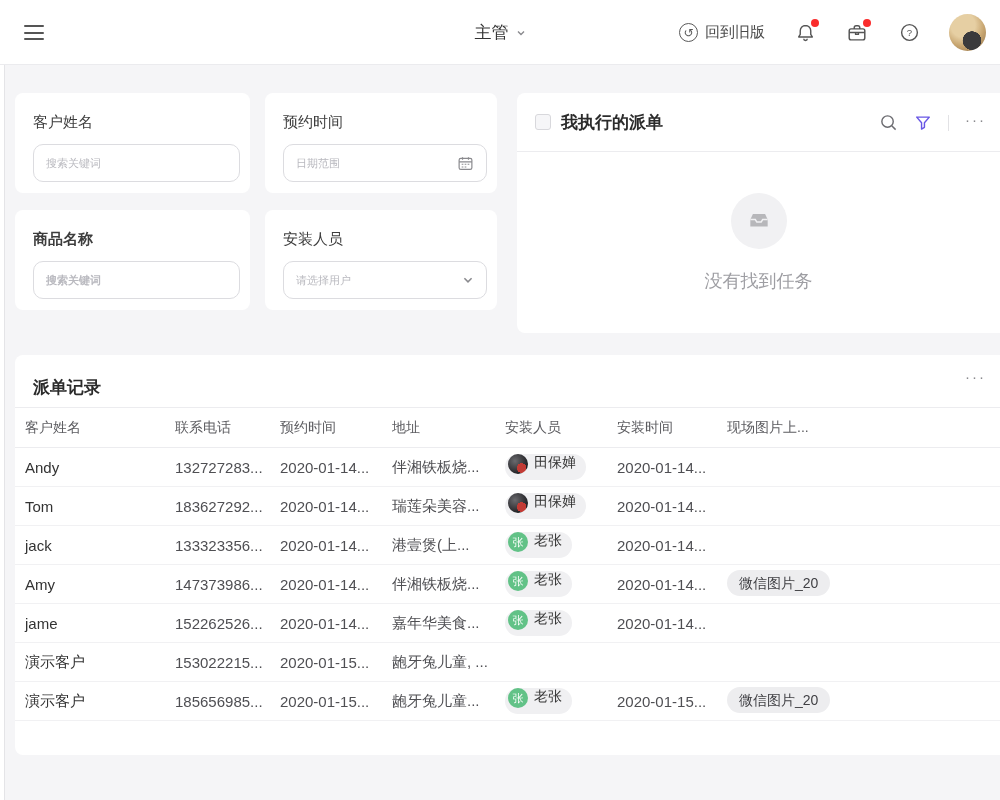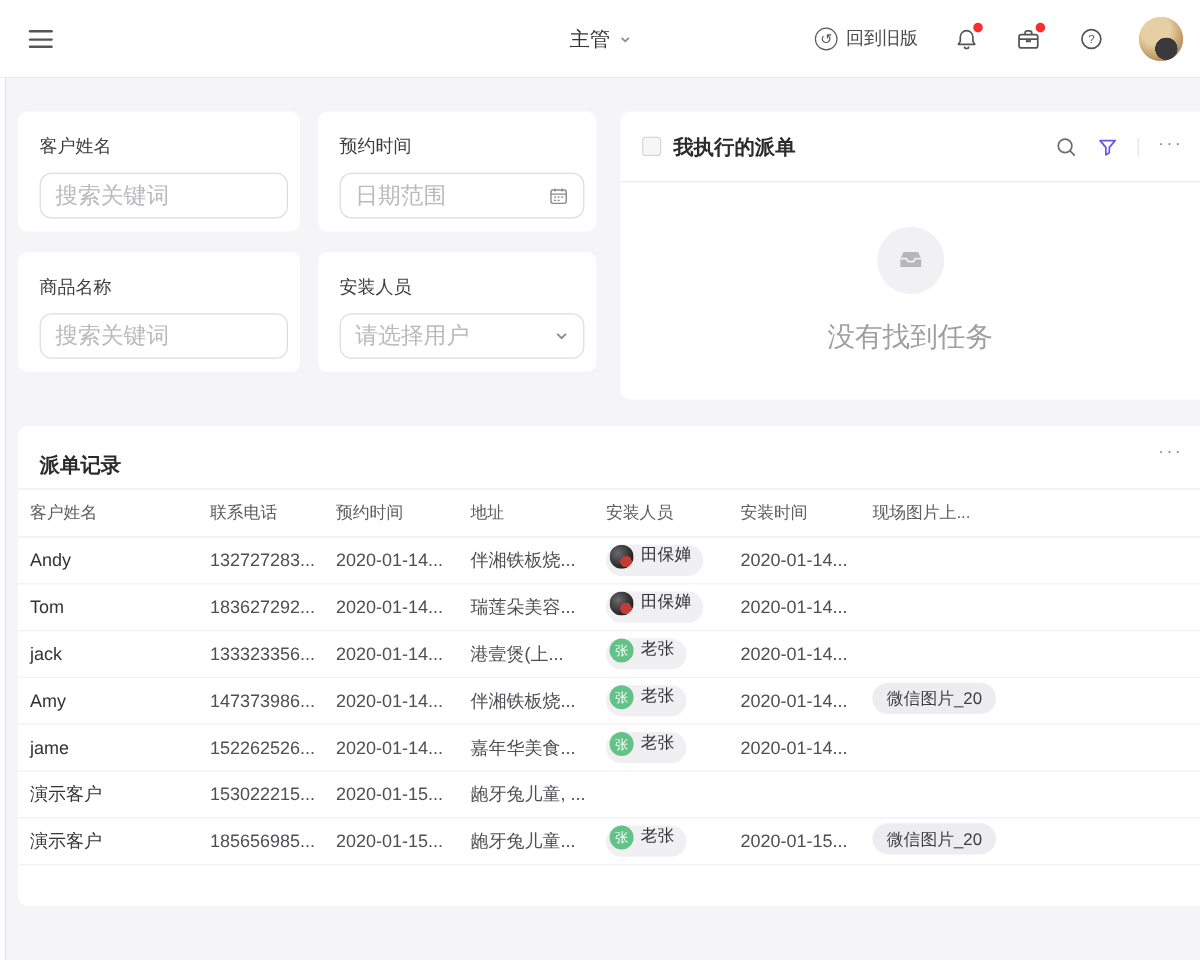--- a/index.html
+++ b/index.html
@@ -24,39 +24,39 @@
                 radial-gradient(circle at 38% 30%, #e6cfa3 0 35%, #c8a671 60%, #8a6a45 100%); }
 
   
   .left-strip { position:absolute; left:0; top:65px; width:5px; height:735px; background:#fff; border-right:1px solid #e4e4e7; }
 
   
   .card { position:absolute; background:#fff; border-radius:8px; }
   .filter-card { height:100px; padding:20px 10px 0 18px; }
   .filter-label { font-size:15px; color:#3d3d3d; margin-bottom:12px; }
   .f-input { position:relative; width:100%; height:38px; border:1px solid #dcdce0; border-radius:10px; display:flex; align-items:center; padding:0 12px; background:#fff; cursor:text; }
-  .f-input .ph { font-size:19px; color:#b9b9bf; flex:1 1 auto; overflow:hidden; white-space:nowrap; }
+  .f-input .ph { font-size:11px; color:#b9b9bf; flex:1 1 auto; overflow:hidden; white-space:nowrap; }
   .f-suffix { flex:0 0 auto; display:flex; align-items:center; }
 
   #card-f1 { left:15px; top:93px;  width:235px; }
   #card-f2 { left:265px; top:93px; width:232px; }
-  #card-f3 { left:15px; top:210px; width:235px; }
+  #card-f3 { left:15px; top:210px; width:235px;font-weight:bold; }
   #card-f4 { left:265px; top:210px; width:232px; }
 
   
   #task-panel { left:517px; top:93px; width:500px; height:240px; }
   .tp-header { position:relative; height:59px; border-bottom:1px solid #ececef; display:flex; align-items:center; padding:0 18px; }
   .checkbox { width:16px; height:16px; border:1px solid #d8d8dc; background:#f6f6f8; border-radius:3px; cursor:pointer; flex:0 0 auto; }
   .tp-title { font-size:17px; font-weight:bold; color:#2b2b2b; margin-left:10px; }
   .tp-icons { position:absolute; left:362px; top:0; height:59px; display:flex; align-items:center; gap:16px; }
   .vsep { width:1px; height:16px; background:#e2e2e5; }
   .dots { color:#8a8a8e; font-size:15px; letter-spacing:2px; cursor:pointer; line-height:1; padding-bottom:6px; }
   .tp-empty { position:absolute; left:0; top:59px; width:483px; height:181px; display:flex; flex-direction:column; align-items:center; justify-content:center; gap:20px; }
   .empty-circle { width:56px; height:56px; border-radius:50%; background:#f1f1f3; display:flex; align-items:center; justify-content:center; }
-  .empty-text { font-size:23px; color:#9e9ea3; }
+  .empty-text { font-size:18px; color:#9e9ea3; }
 
   
   #records { left:15px; top:355px; width:1000px; height:400px; }
   .rec-header { position:relative; height:52px; display:flex; align-items:center; padding:0 18px; }
   .rec-title { font-size:17px; font-weight:bold; color:#2b2b2b;margin-top:12px; }
   .rec-more { position:absolute; left:950px; top:14px; }
   table.rec { width:100%; border-collapse:collapse; table-layout:fixed; }
   table.rec col.c1{width:150px} table.rec col.c2{width:105px} table.rec col.c3{width:112px}
   table.rec col.c4{width:113px} table.rec col.c5{width:112px} table.rec col.c6{width:110px}
   th,td { text-align:left; padding:0 12px 0 10px; white-space:nowrap; overflow:hidden; }

